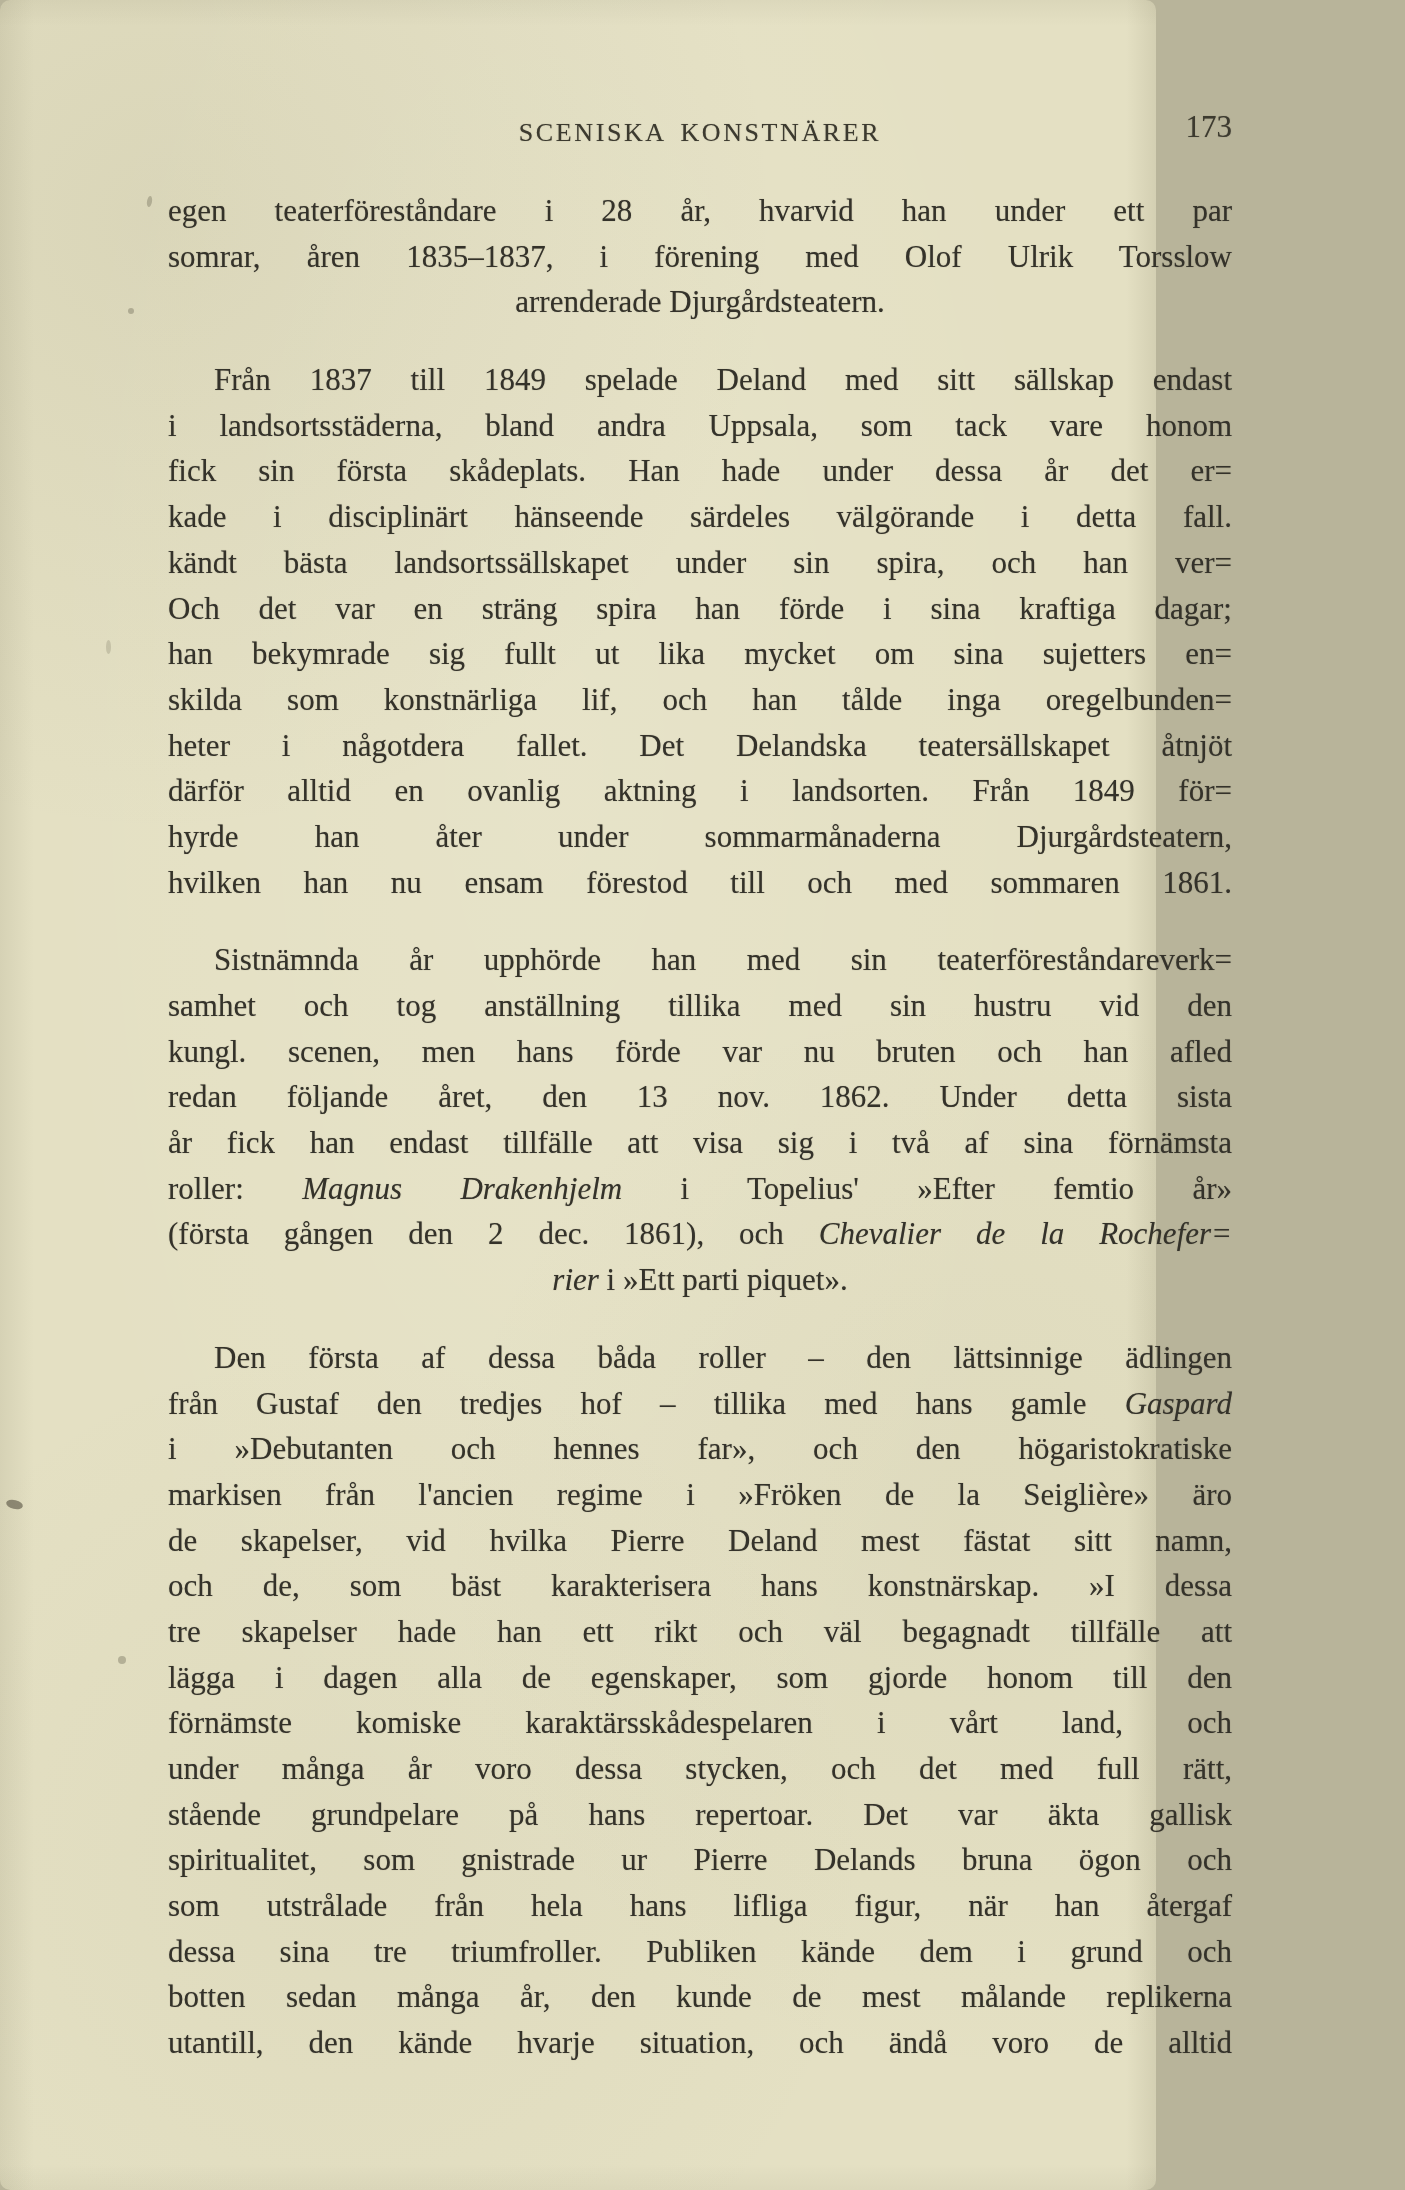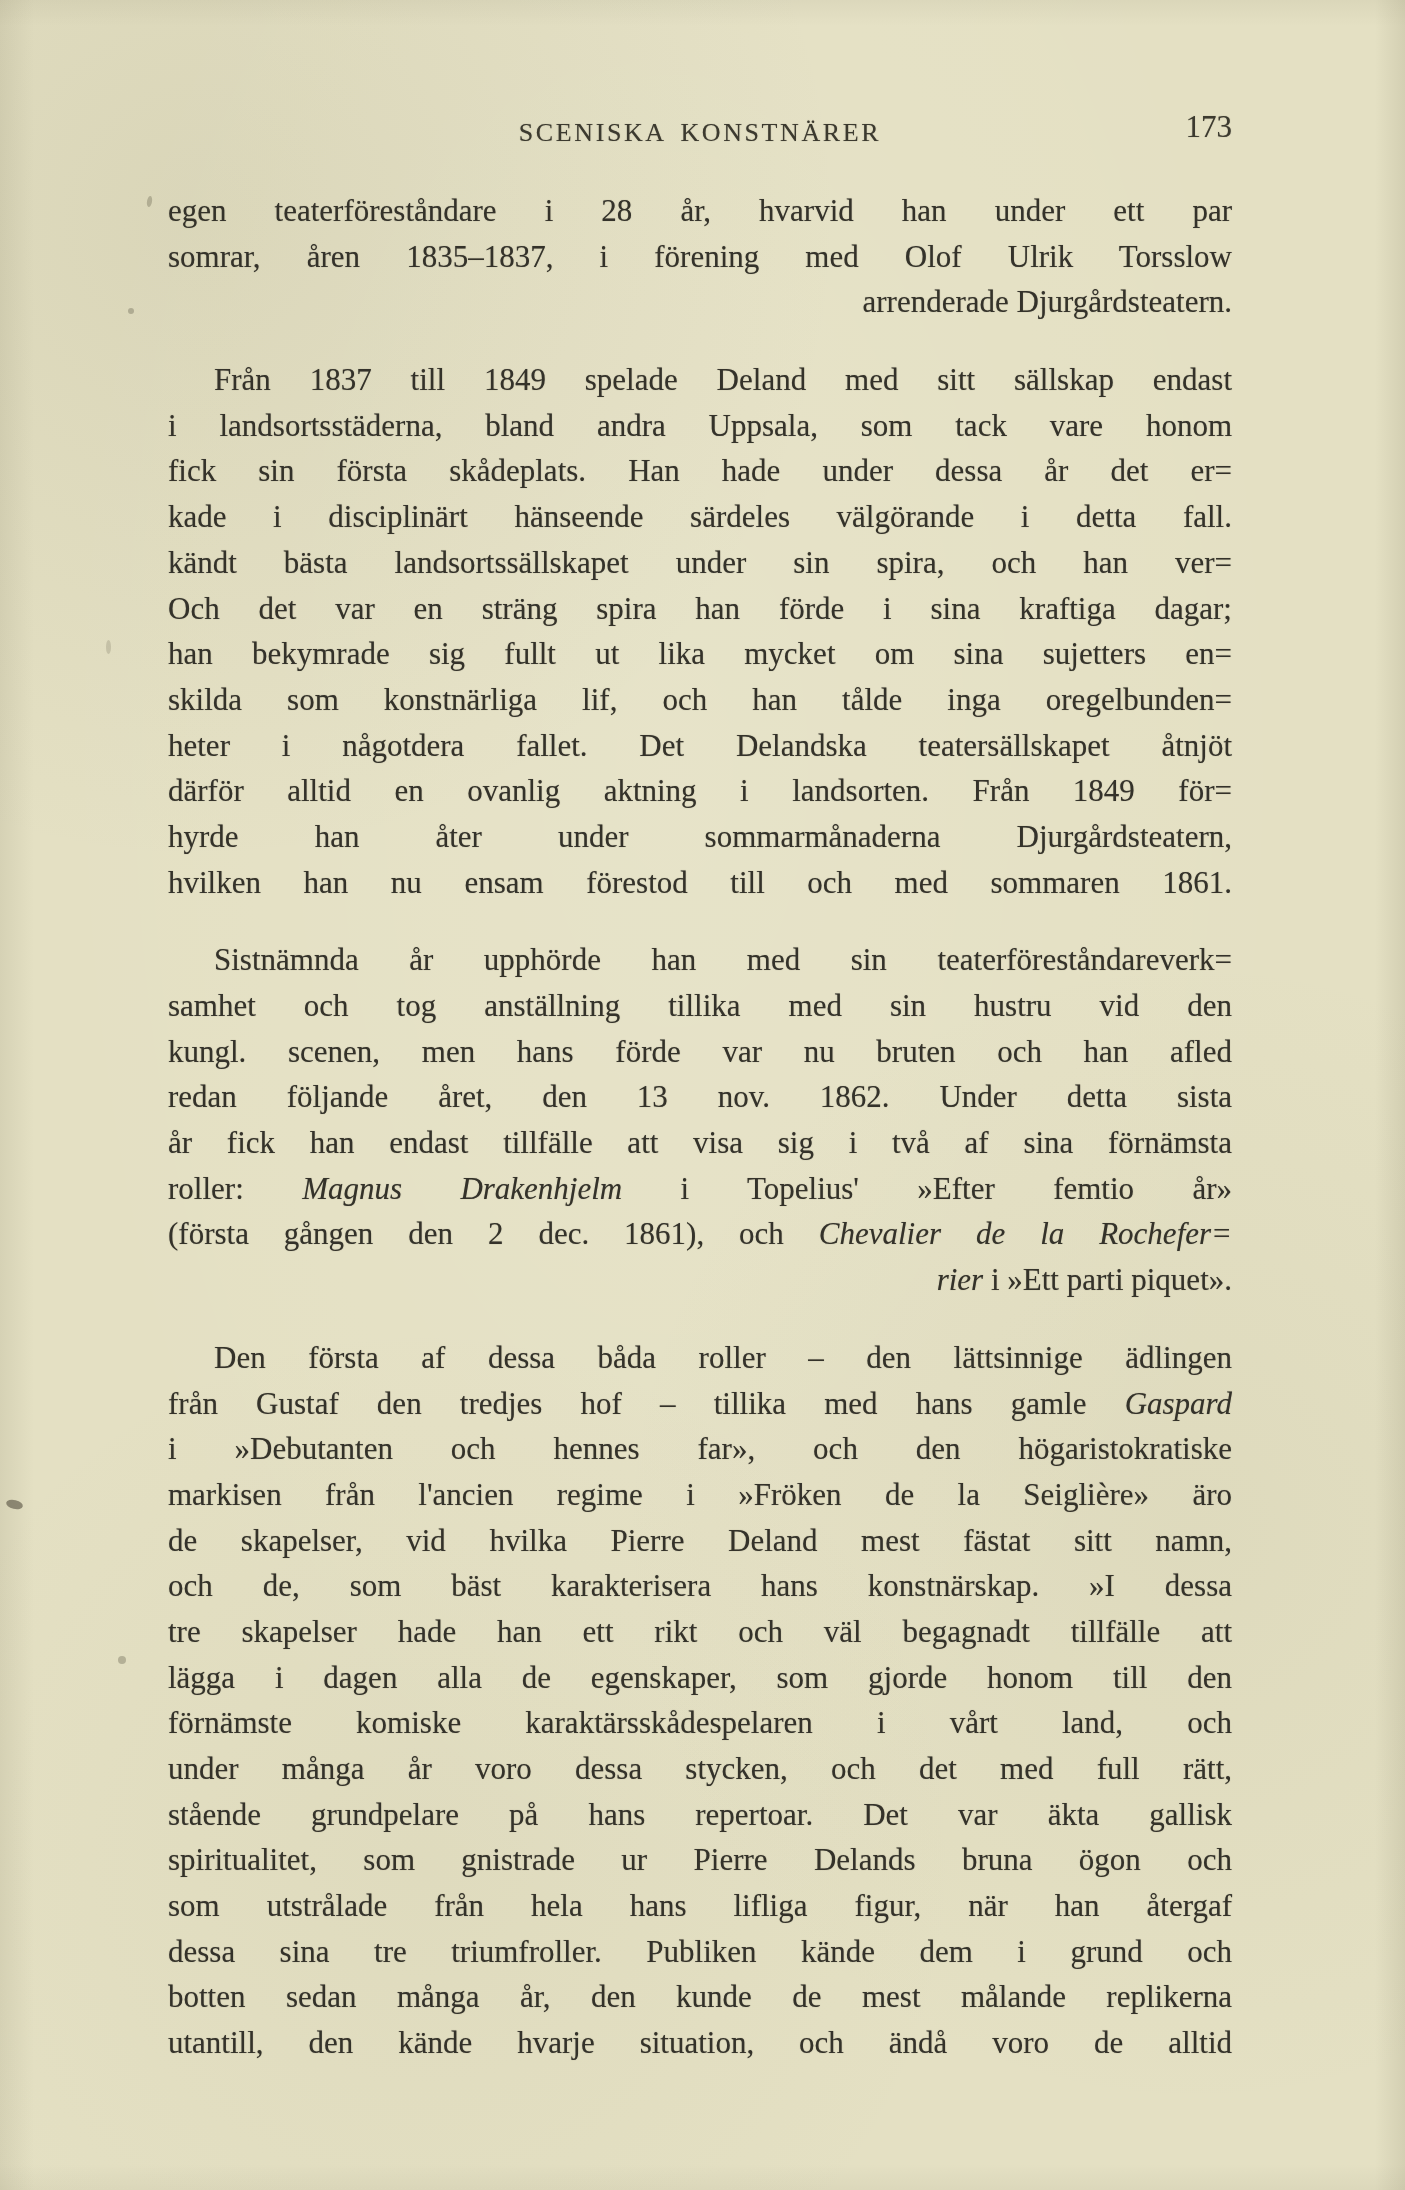--- a/index.html
+++ b/index.html
@@ -4,31 +4,32 @@
 <style>
   html,body { margin:0; padding:0; }
   body {
     width:1405px; height:2190px;
     font-family: "Liberation Serif", "DejaVu Serif", serif;
     background:#b8b49a;
     overflow:hidden;
   }
   .page {
     position:relative;
-    width:1405px; height:2190px;
+    width:1156px; height:2190px;
     background:
       radial-gradient(ellipse at 48% 35%, rgba(255,255,252,0.10), rgba(0,0,0,0) 62%),
       radial-gradient(circle at 14% 10%, rgba(128,124,92,0.10), rgba(0,0,0,0) 28%),
       radial-gradient(circle at 85% 70%, rgba(128,124,92,0.06), rgba(0,0,0,0) 30%),
       radial-gradient(circle at 30% 85%, rgba(128,124,92,0.05), rgba(0,0,0,0) 26%),
       linear-gradient(90deg, rgba(110,105,78,0.12), rgba(0,0,0,0) 34px),
       linear-gradient(270deg, rgba(110,105,78,0.14), rgba(0,0,0,0) 30px),
       linear-gradient(180deg, rgba(110,105,78,0.08), rgba(0,0,0,0) 26px),
       linear-gradient(0deg, rgba(110,105,78,0.07), rgba(0,0,0,0) 26px),
       #e4e0c3;
+    border-radius: 10px;
   }
   .header {
     position:absolute; left:168px; top:116px; width:1064px; height:36px;
     line-height:34px;
   }
   .running-title {
     text-align:center;
     font-size:26px; letter-spacing:2.6px; word-spacing:6px;
     color:#3c3a2f;
     text-shadow:0 0 1px rgba(55,52,42,0.45);
@@ -41,21 +42,21 @@
   .textblock {
     position:absolute; left:168px; top:188px; width:1064px;
     color:#34322a;
     font-size:31px;
     text-shadow:0 0 1px rgba(52,50,40,0.42);
     filter:blur(0.2px);
   }
   .line {
     height:45.7px; line-height:45.7px;
     white-space:nowrap;
-    text-align:right;
+    text-align:center;
   }
   .line.just {
     white-space:normal;
     text-align:justify;
     text-align-last:justify;
   }
   .line.indent { padding-left:46px;margin-top:32px; }
   .line.just.indent { text-indent:0; }
   .it { font-style:italic; }
   .speck { position:absolute; border-radius:50%; }

